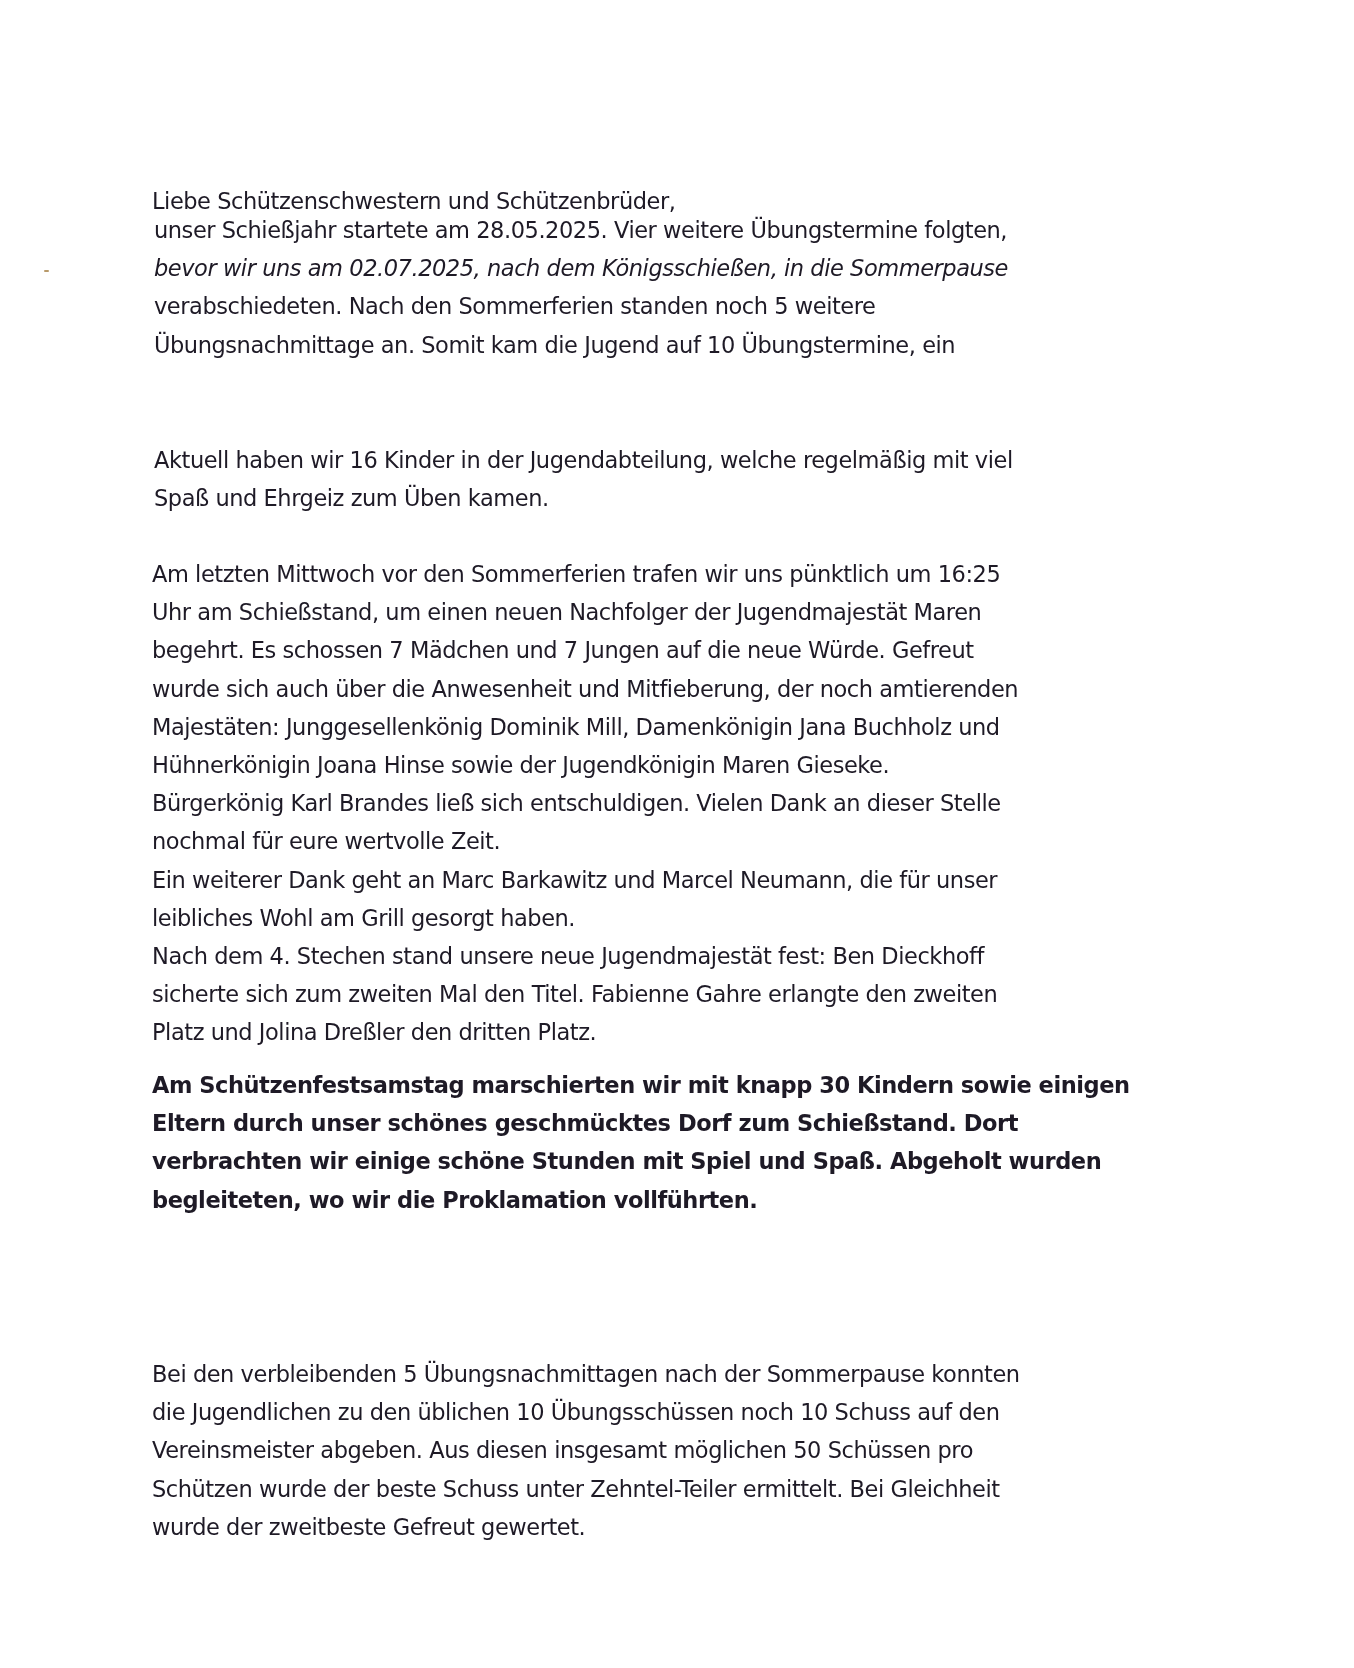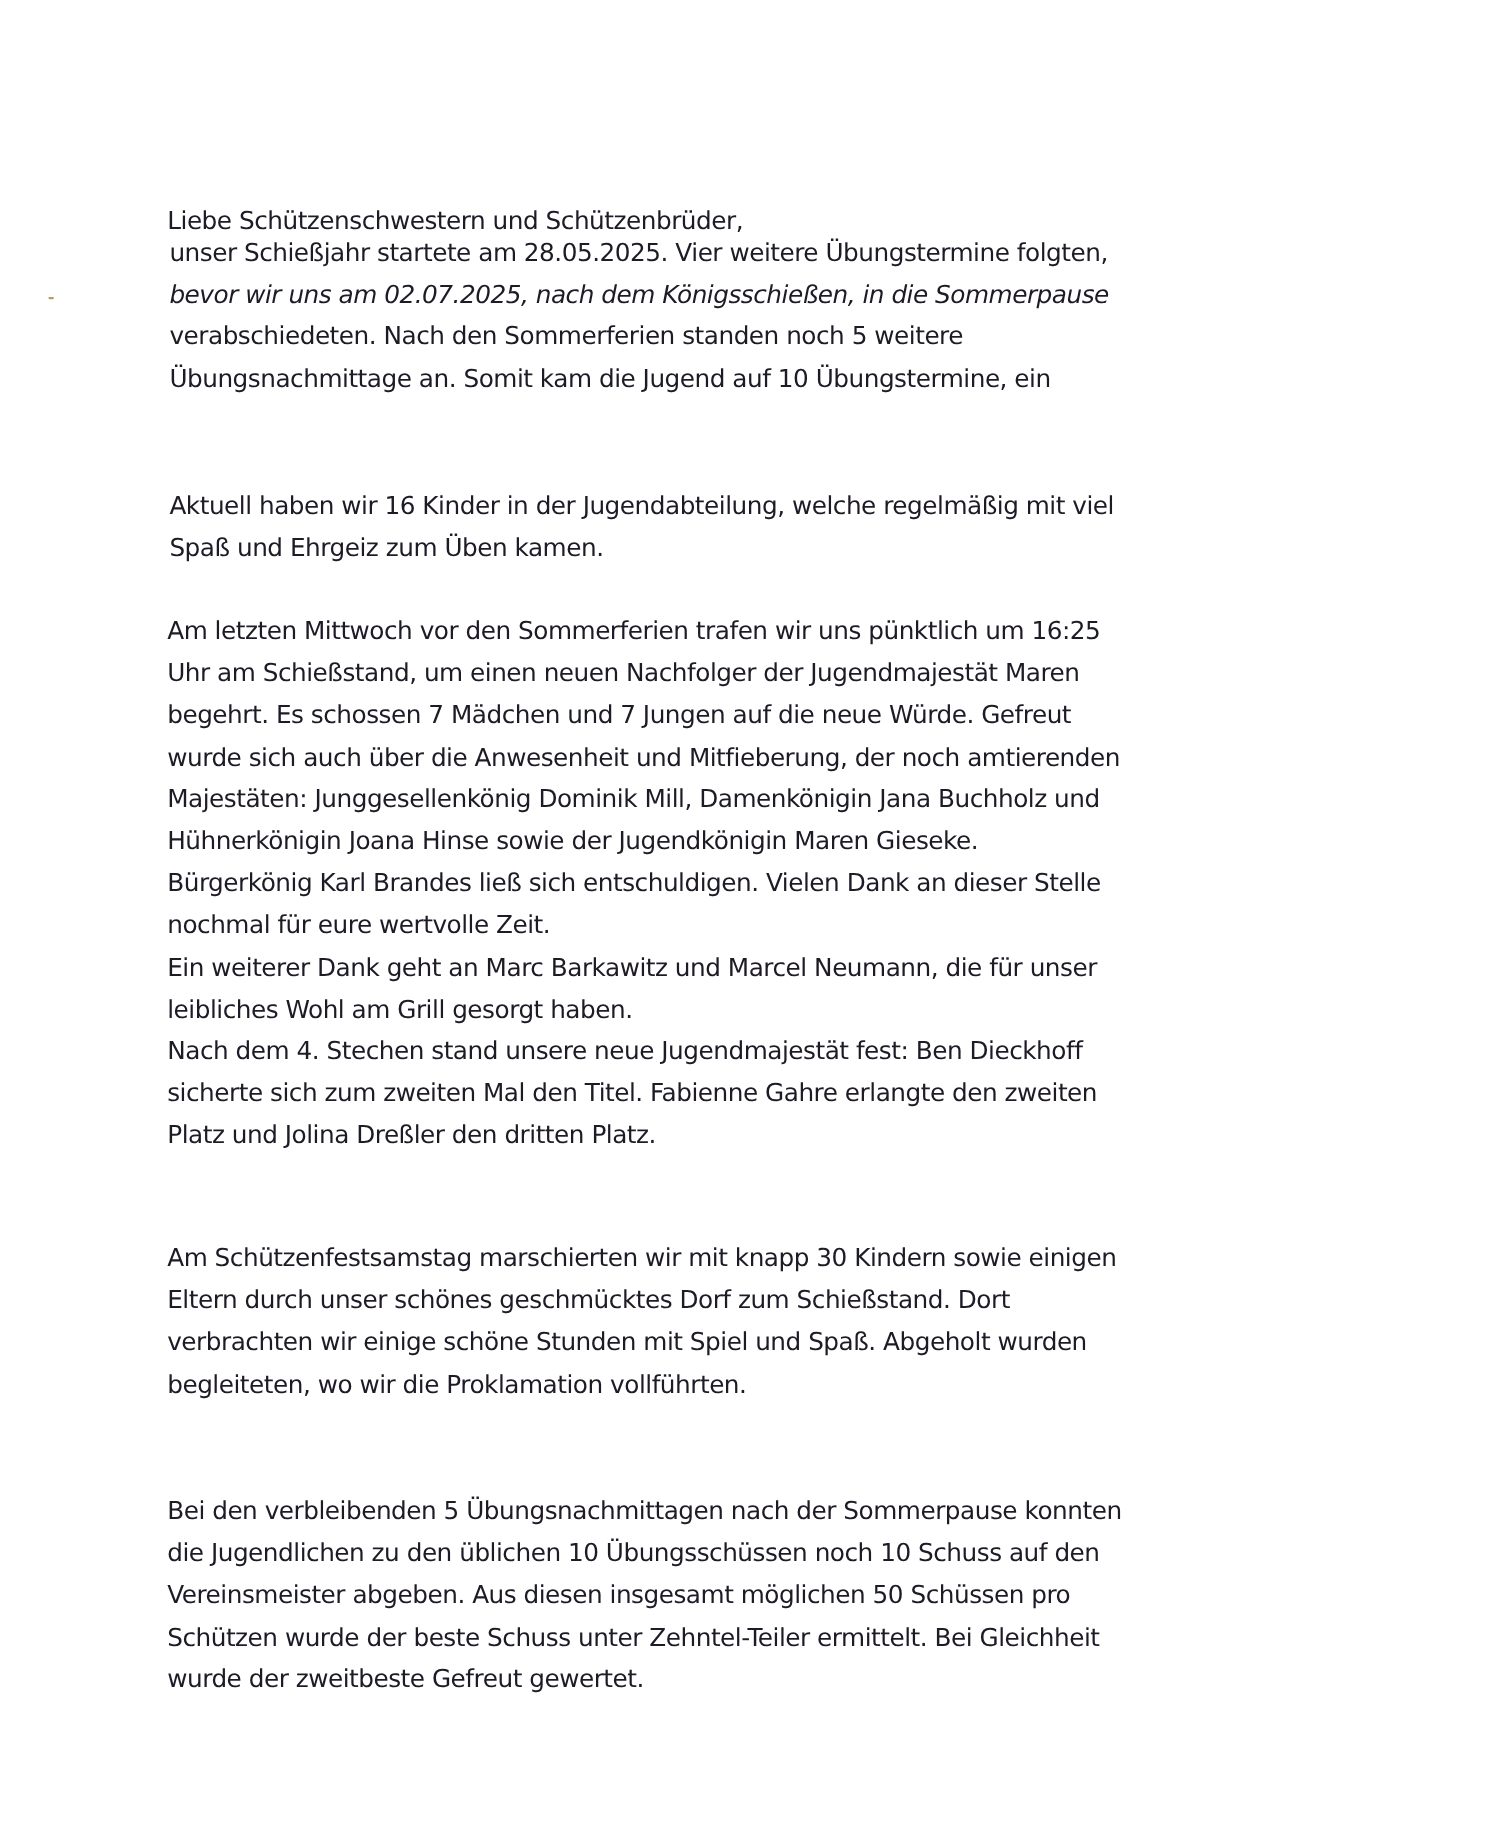--- a/index.html
+++ b/index.html
@@ -54,21 +54,21 @@
       display: block;
       white-space: nowrap;
     }
     .italic {
       font-style: italic;
     }
     #greeting { top: 138px; margin-top: 44px; }
     #p1 { top: 211px; left: 154px; }
     #p2 { top: 441px; left: 154px; }
     #p3 { top: 555px; }
-    #p4 { top: 1125px; }
+    #p4 { top: 1066px; font-weight: bold; }
     #p5 { top: 1355px; }
   </style>
 </head>
 <body>
 
 <div class="page">
   <div class="scan-speck"></div>
 
 
   <p class="block" id="greeting">

